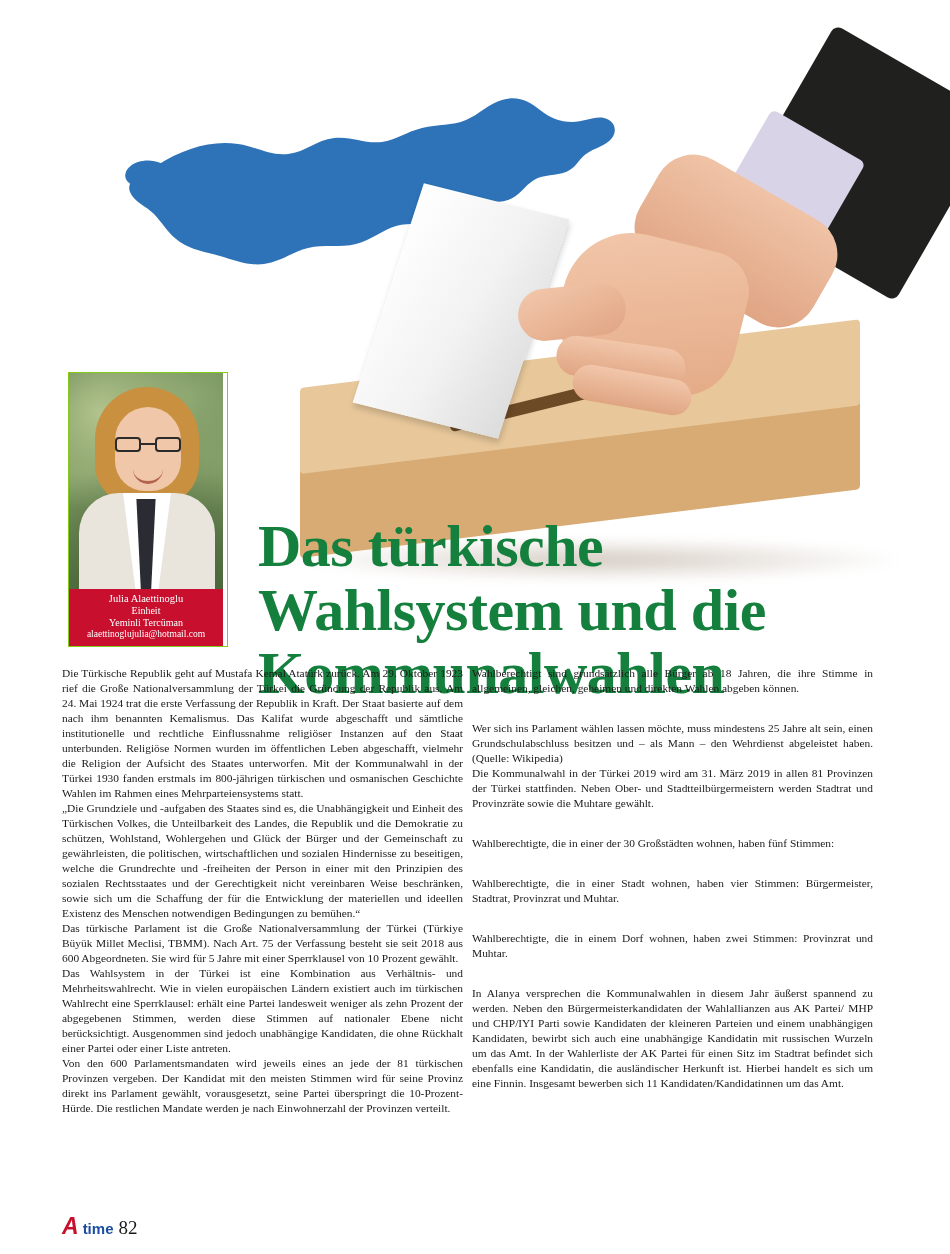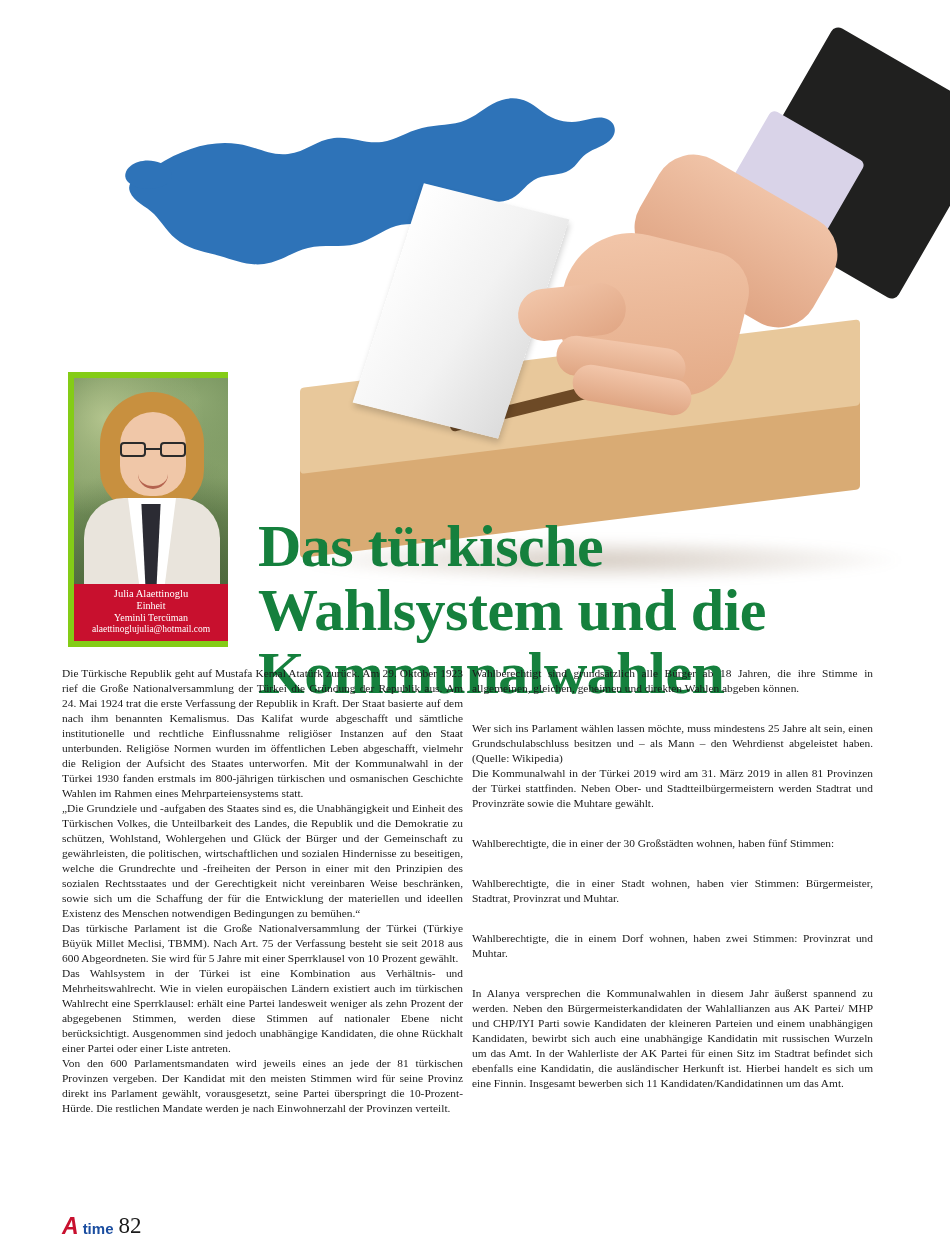--- a/index.html
+++ b/index.html
@@ -157,21 +157,21 @@
   .f1 { left: 556px; top: 342px; width: 130px; height: 40px; transform: rotate(8deg); }
   .f2 { left: 572px; top: 372px; width: 120px; height: 36px; transform: rotate(10deg); }
 
   
   .author-card {
     position: absolute;
     left: 68px;
     top: 372px;
     width: 160px;
     height: 275px;
-    border: 6px solid #84cc16;
+    border: 1px solid #84cc16;
     background: #ffffff;
     box-sizing: border-box;
   }
   .author-photo {
     position: absolute;
     left: 0; top: 0;
     width: 154px;
     height: 222px;
     overflow: hidden;
     background: linear-gradient(180deg, #5d7d4a 0%, #7f9a63 45%, #4e6b3d 100%);
@@ -294,21 +294,21 @@
     font-family: "Liberation Sans", sans-serif;
     font-weight: bold;
     font-size: 15px;
     color: #1b4ea0;
     line-height: 1;
     position: relative;
     top: -2px;
   }
   .page-num {
     font-family: "Liberation Serif", serif;
-    font-size: 23px;
+    font-size: 19px;
     color: #1a1a1a;
     line-height: 1;
     position: relative;
     top: -1px;
     margin-left: 1px;
   }
 </style>
 </head>
 <body>
 

